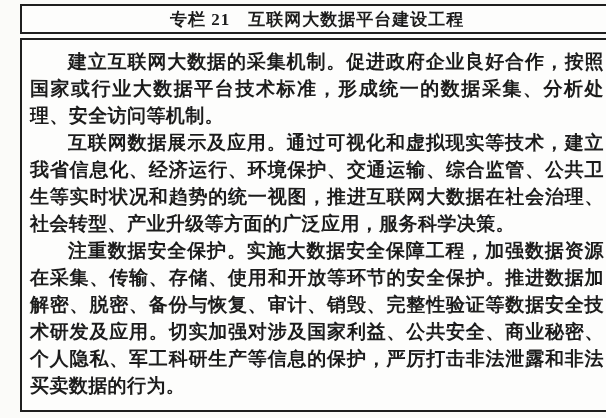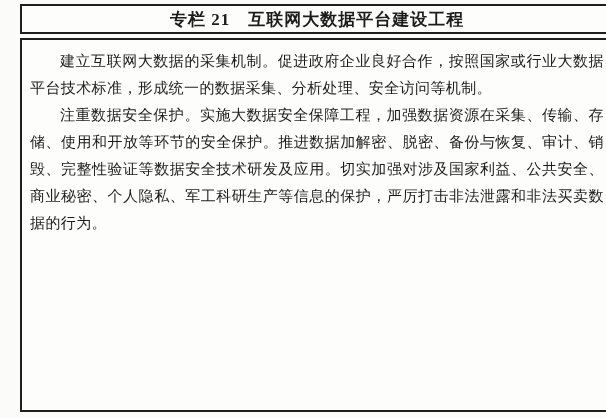--- a/index.html
+++ b/index.html
@@ -41,30 +41,32 @@
     box-sizing: border-box;
     margin-top: 4px;
     height: 374px;
     border: 2px solid #1f1f1f;
     background: #fdfdfc;
     padding: 8px 8px 0 8px;
   }
   .para {
     margin: 0;
     text-indent: 2em;
-    font-size: 15px;
+    font-size: 19px;
     line-height: 27px;
     letter-spacing: 0.4px;
     text-align: justify;
+    font-weight: bold;
   }
 </style>
 </head>
 <body>
 
 <div class="panel">
   <div class="title-box">
     <span class="title-text">专栏 21　互联网大数据平台建设工程</span>
   </div>
   <div class="body-box">
     <p class="para">建立互联网大数据的采集机制。促进政府企业良好合作，按照国家或行业大数据平台技术标准，形成统一的数据采集、分析处理、安全访问等机制。</p>
+    <p class="para">互联网数据展示及应用。通过可视化和虚拟现实等技术，建立我省信息化、经济运行、环境保护、交通运输、综合监管、公共卫生等实时状况和趋势的统一视图，推进互联网大数据在社会治理、社会转型、产业升级等方面的广泛应用，服务科学决策。</p>
     <p class="para">注重数据安全保护。实施大数据安全保障工程，加强数据资源在采集、传输、存储、使用和开放等环节的安全保护。推进数据加解密、脱密、备份与恢复、审计、销毁、完整性验证等数据安全技术研发及应用。切实加强对涉及国家利益、公共安全、商业秘密、个人隐私、军工科研生产等信息的保护，严厉打击非法泄露和非法买卖数据的行为。</p>
   </div>
 </div>
 
 </body></html>

